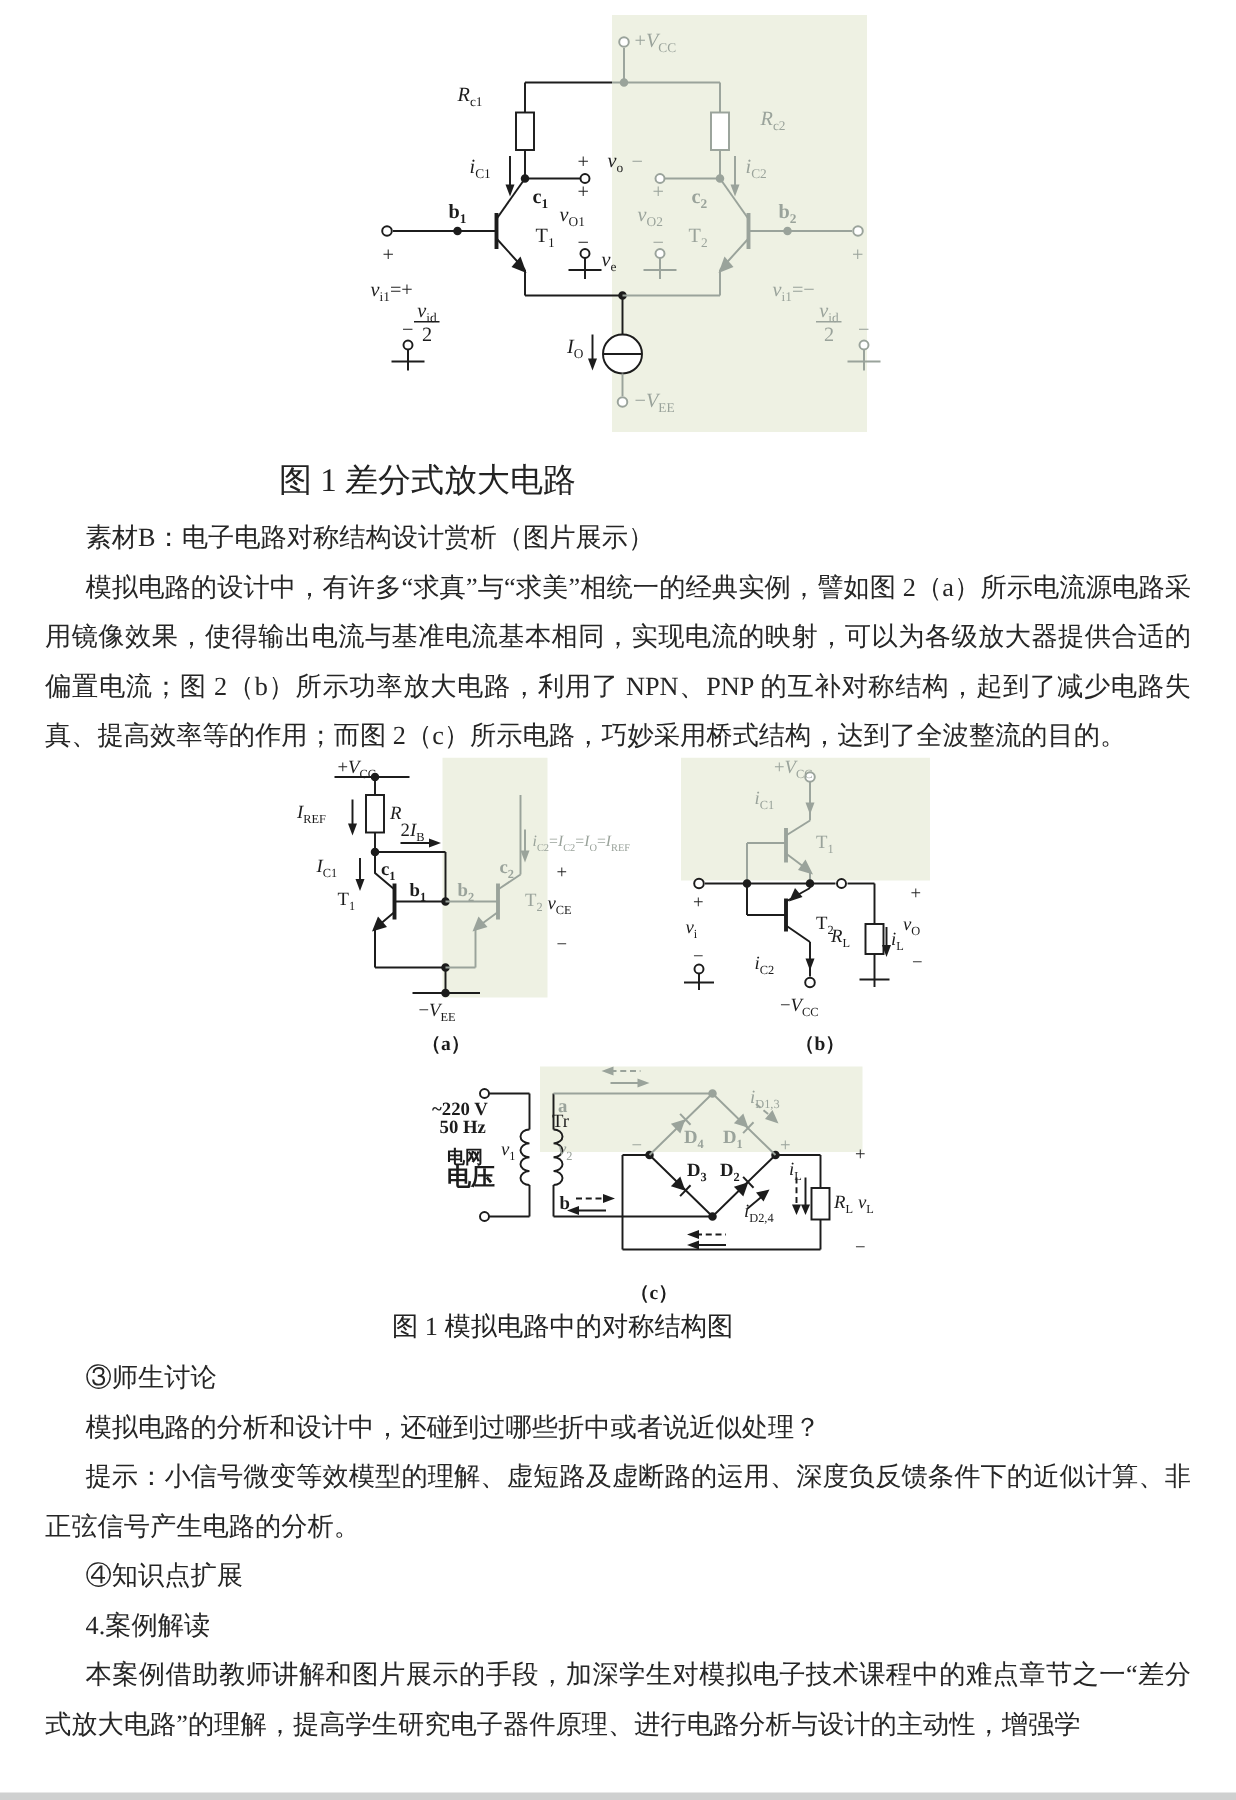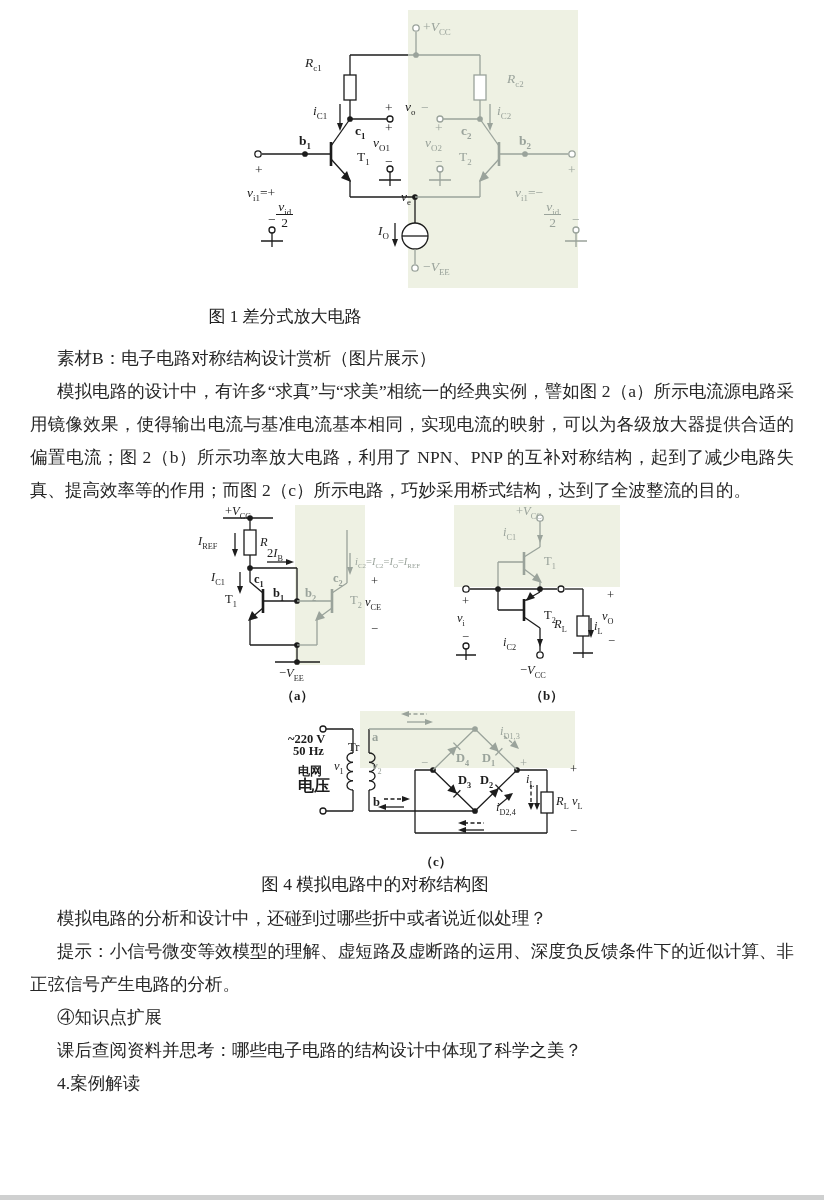--- a/index.html
+++ b/index.html
@@ -11,21 +11,21 @@
   .cl.g{color:#9aa39b;}
   .f13{font-size:13.5px;}
   .sm{font-size:10.5px;}
   .it{font-style:italic;}
   .bd{font-weight:bold;}
   sub{font-size:66%;line-height:0;}
   .frac{display:inline-flex;flex-direction:column;align-items:center;vertical-align:-1.0em;
         margin-left:1px;line-height:1.15;}
   .fnum{border-bottom:1px solid currentColor;padding:0 2px;}
   .cap{position:absolute;font-size:13px;font-weight:bold;color:#1c1c1c;white-space:nowrap;}
-  .figcap{position:absolute;font-size:17px;color:#222;text-align:center;white-space:nowrap;}
+  .figcap{position:absolute;font-size:22px;color:#222;text-align:center;white-space:nowrap;}
   .tblock{position:absolute;width:764px;color:#262626;font-size:17.5px;line-height:33px;
           text-align:justify;}
   .tblock p{margin:0;}
   .tblock p.ind{text-indent:27px;}
   .bottom-edge{position:absolute;left:0;top:1195px;width:824px;height:5px;background:#cfd0d0;}
 </style>
 </head>
 <body>
 
 <div class="page">
@@ -122,21 +122,21 @@
     <span class="cl f13" style="left:12px;top:178px"><span><span class="it">v</span><sub>i1</sub><span>=+</span></span><span class="frac">
           <span class="fnum"><span class="it">v</span><sub>id</sub></span>
           <span class="fden">2</span>
         </span></span>
     <span class="cl f13 g" style="left:280px;top:178px"><span><span class="it">v</span><sub>i1</sub><span>=−</span></span><span class="frac">
           <span class="fnum"><span class="it">v</span><sub>id</sub></span>
           <span class="fden">2</span>
         </span></span>
     <span class="cl f13" style="left:33px;top:205px">−</span>
     <span class="cl f13 g" style="left:337px;top:205px">−</span>
-    <span class="cl f13" style="left:166px;top:182px"><span class="it">v</span><sub>e</sub></span>
+    <span class="cl f13" style="left:166px;top:158px"><span class="it">v</span><sub>e</sub></span>
     <span class="cl f13" style="left:143px;top:216px"><span class="it">I</span><sub>O</sub></span>
     <span class="cl f13 g" style="left:188px;top:252px"><span>−</span><span class="it">V</span><sub>EE</sub></span>
   </div>
 
   <div class="figcap" style="left:150px;top:305px;width:270px">图 1 差分式放大电路</div>
 
   <div class="tblock" style="left:30px;top:342px">
     <p class="ind">素材B：电子电路对称结构设计赏析（图片展示）</p>
     <p class="ind">模拟电路的设计中，有许多“求真”与“求美”相统一的经典实例，譬如图 2（a）所示电流源电路采用镜像效果，使得输出电流与基准电流基本相同，实现电流的映射，可以为各级放大器提供合适的偏置电流；图 2（b）所示功率放大电路，利用了 NPN、PNP 的互补对称结构，起到了减少电路失真、提高效率等的作用；而图 2（c）所示电路，巧妙采用桥式结构，达到了全波整流的目的。</p>
   </div>
@@ -325,44 +325,45 @@
         <polygon points="121,11 129,8 129,14"></polygon>
         <polygon points="153,19 145,16 145,22"></polygon>
         <polygon points="239,46 230,43 235,37"></polygon>
       </g>
     </svg>
     <span class="cl bd" style="left:8px;top:30px">~220 V</span>
     <span class="cl bd" style="left:13px;top:42px">50 Hz</span>
     <span class="cl bd" style="left:18px;top:62px;font-size:12px">电网</span>
     <span class="cl bd" style="left:18px;top:75px;font-size:16px">电压</span>
     <span class="cl" style="left:54px;top:57px"><span class="it">v</span><sub>1</sub></span>
-    <span class="cl" style="left:68px;top:38px">Tr</span>
+    <span class="cl" style="left:88px;top:38px">Tr</span>
     <span class="cl g" style="left:92px;top:57px"><span class="it">v</span><sub>2</sub></span>
     <span class="cl g" style="left:92px;top:28px"><span class="bd">a</span></span>
     <span class="cl" style="left:93px;top:93px"><span class="bd">b</span></span>
     <span class="cl g" style="left:176px;top:49px"><span class="bd">D</span><sub class="bd">4</sub></span>
     <span class="cl g" style="left:202px;top:49px"><span class="bd">D</span><sub class="bd">1</sub></span>
     <span class="cl" style="left:178px;top:71px"><span class="bd">D</span><sub class="bd">3</sub></span>
     <span class="cl" style="left:200px;top:71px"><span class="bd">D</span><sub class="bd">2</sub></span>
     <span class="cl g" style="left:220px;top:22px"><span class="it">i</span><sub>D1,3</sub></span>
     <span class="cl" style="left:216px;top:98px"><span class="it">i</span><sub>D2,4</sub></span>
     <span class="cl" style="left:246px;top:70px"><span class="it">i</span><sub>L</sub></span>
     <span class="cl" style="left:276px;top:92px"><span class="it">R</span><sub>L</sub></span>
     <span class="cl" style="left:292px;top:92px"><span class="it">v</span><sub>L</sub></span>
     <span class="cl" style="left:290px;top:60px">+</span>
     <span class="cl" style="left:290px;top:122px">−</span>
     <span class="cl g" style="left:141px;top:54px">−</span>
     <span class="cl g" style="left:240px;top:54px">+</span>
     <span class="cap" style="left:140px;top:150px">（c）</span>
   </div>
 
-  <div class="figcap" style="left:240px;top:872px;width:270px;font-size:17.5px">图 4 模拟电路中的对称结构图</div>
+  <div class="figcap" style="left:240px;top:872px;width:270px;font-size:17.5px">图 1 模拟电路中的对称结构图</div>
 
   <div class="tblock" style="left:30px;top:902px">
+    <p class="ind">③师生讨论</p>
     <p class="ind">模拟电路的分析和设计中，还碰到过哪些折中或者说近似处理？</p>
     <p class="ind">提示：小信号微变等效模型的理解、虚短路及虚断路的运用、深度负反馈条件下的近似计算、非正弦信号产生电路的分析。</p>
     <p class="ind">④知识点扩展</p>
-    <p class="ind">课后查阅资料并思考：哪些电子电路的结构设计中体现了科学之美？</p>
     <p class="ind">4.案例解读</p>
+    <p class="ind">本案例借助教师讲解和图片展示的手段，加深学生对模拟电子技术课程中的难点章节之一“差分式放大电路”的理解，提高学生研究电子器件原理、进行电路分析与设计的主动性，增强学</p>
   </div>
 
   <div class="bottom-edge"></div>
 </div>
 
 </body></html>

